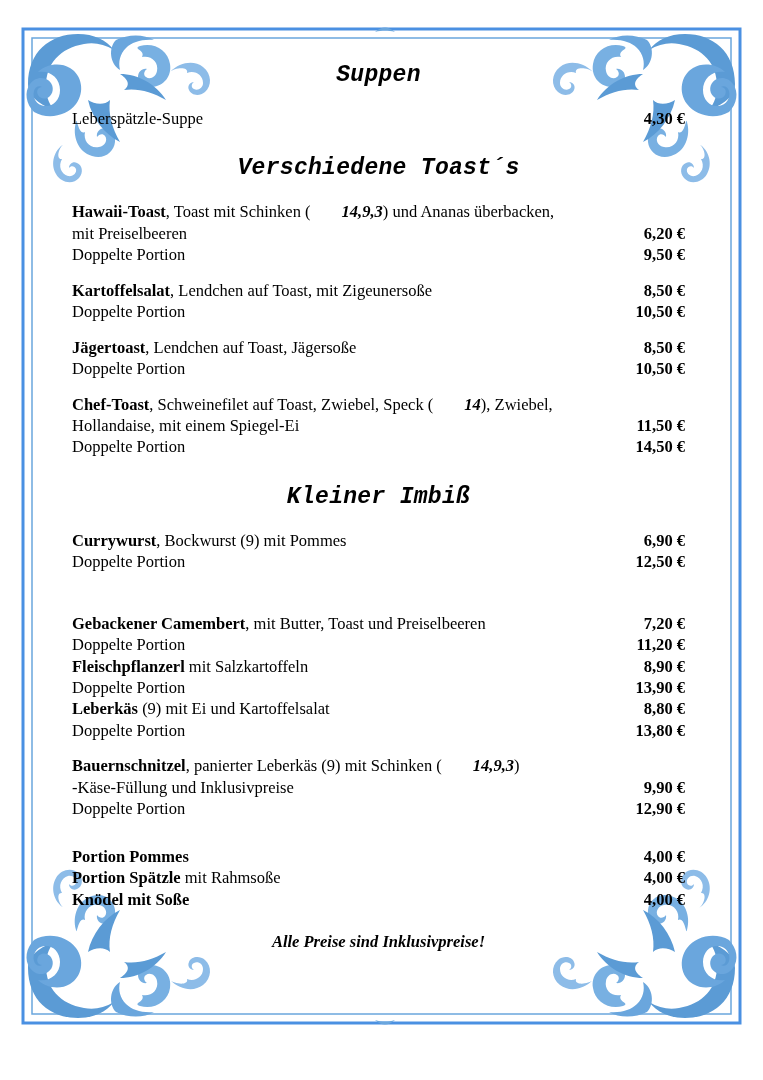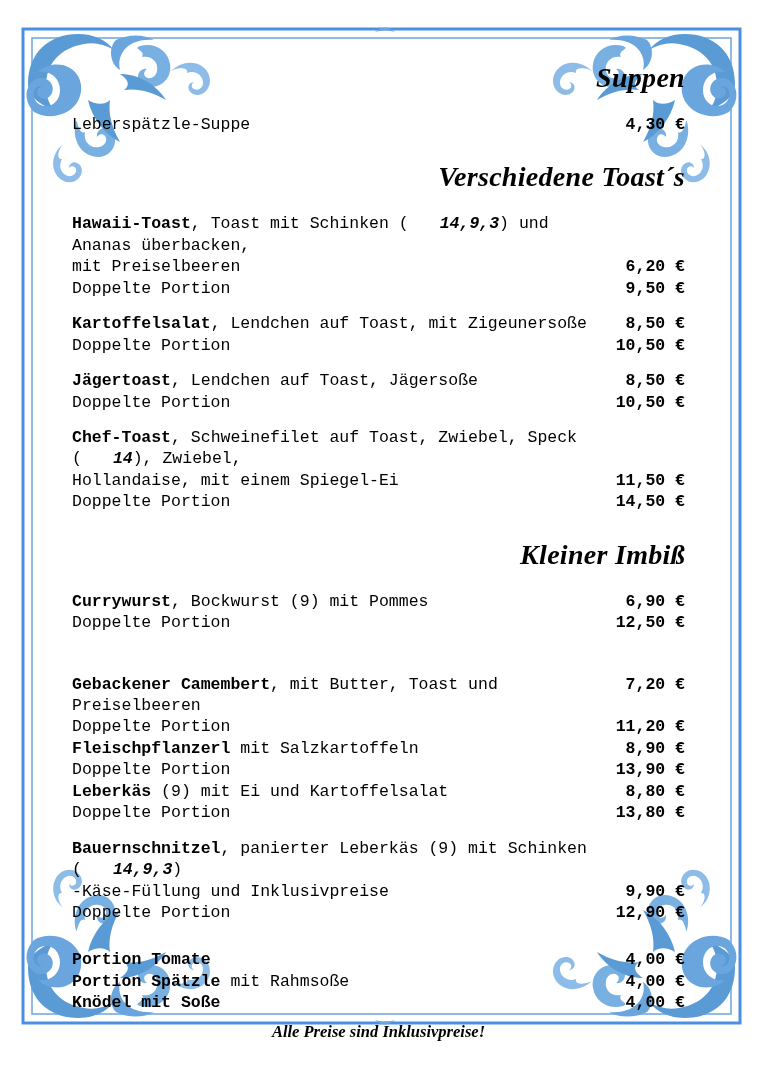--- a/index.html
+++ b/index.html
@@ -32,40 +32,40 @@
     position: absolute;
     left: 0;
     top: 0;
     width: 763px;
     height: 1080px;
     padding: 62px 78px 0 72px;
     box-sizing: border-box;
   }
 
   .section-title {
-    text-align: right;
+    text-align: center;
     font-weight: bold;
     font-style: italic;
-    font-size: 28px;
+    font-size: 23px;
     letter-spacing: 0.3px;
     margin: 0;
+    font-family: Liberation Mono, monospace;
   }
   .spacer-20 { height: 20px; }
   .spacer-26 { height: 26px; }
 
   table.items {
     width: 100%;
     border-collapse: collapse;
     font-size: 16.5px;
     line-height: 1.30;
   }
   table.items td {
     padding: 0;
     vertical-align: top;
-    font-family: Liberation Mono, monospace;
   }
   td.desc { padding-right: 10px; }
   td.price {
     width: 78px;
     text-align: right;
     font-weight: bold;
     white-space: nowrap;
     padding-left: 6px;
   }
   tr.gap td { height: 14px; line-height: 14px; font-size: 1px; }
@@ -73,21 +73,21 @@
 
   .b { font-weight: bold; }
   .i { font-style: italic; font-weight: bold; margin-left: 31px; }
   .indent { padding-left: 28px; }
 
   .footer-note {
     text-align: center;
     font-weight: bold;
     font-style: italic;
     font-size: 16.5px;
-    margin-top: 8px;
+    margin-top: 22px;
   }
 </style>
 </head>
 <body>
 
 <div id="border-frame">
   <svg width="723" height="1000" viewBox="0 0 723 1000" xmlns="http://www.w3.org/2000/svg">
     <defs>
       <g id="corner-orn">
 
@@ -267,21 +267,21 @@
     <tr>
       <td class="desc">Doppelte Portion</td>
       <td class="price">12,90 €</td>
     </tr>
 
     <tr class="gap-big">
           <td colspan="2"></td>
         </tr>
 
     <tr>
-      <td class="desc indent"><span class="b">Portion Tomate</span></td>
+      <td class="desc indent"><span class="b">Portion Pommes</span></td>
       <td class="price">4,00 €</td>
     </tr>
     <tr>
       <td class="desc indent"><span class="b">Portion Spätzle</span><span> mit Rahmsoße</span></td>
       <td class="price">4,00 €</td>
     </tr>
     <tr>
       <td class="desc indent"><span class="b">Knödel mit Soße</span></td>
       <td class="price">4,00 €</td>
     </tr>

